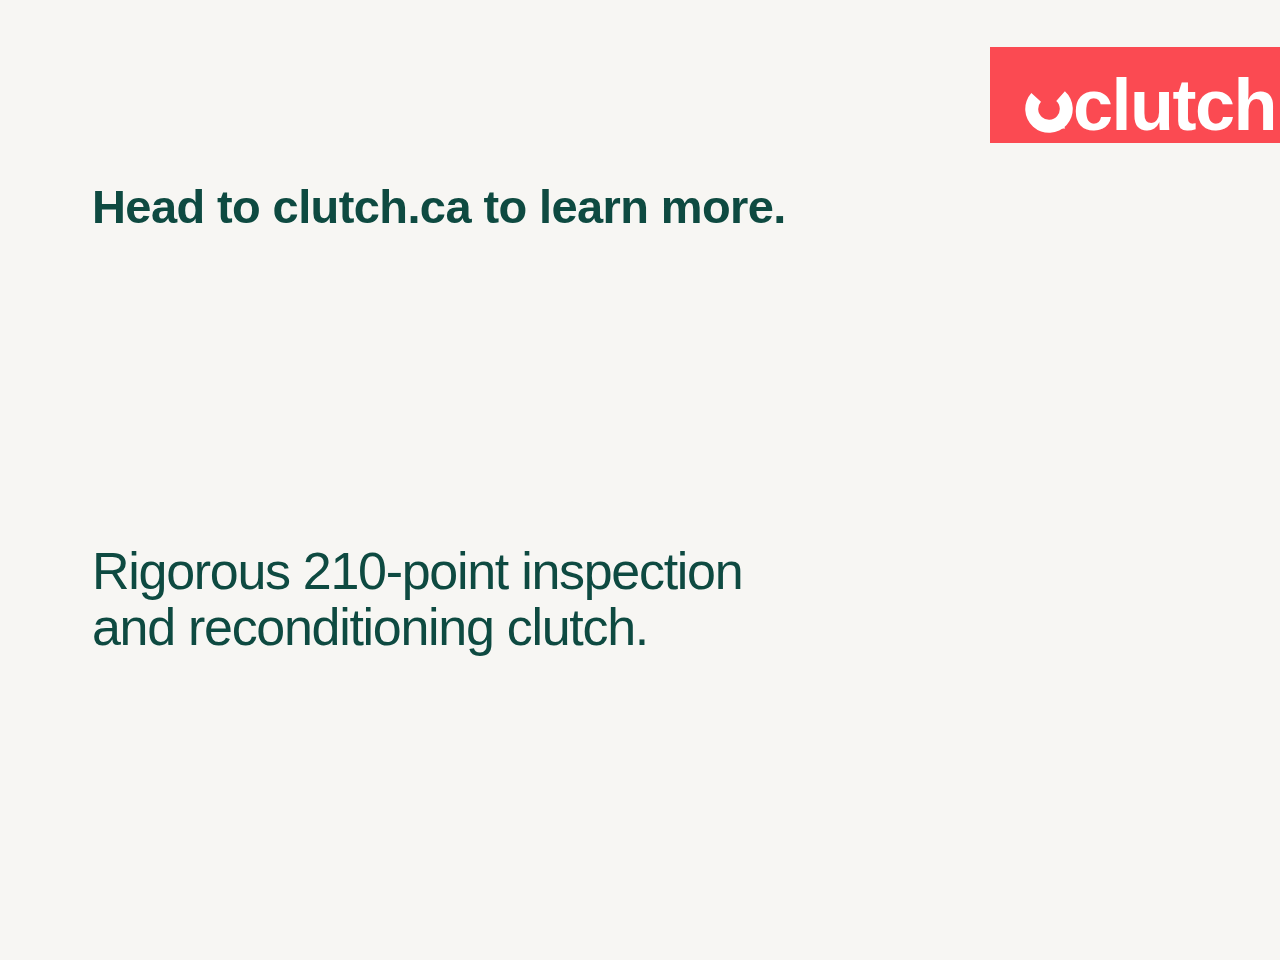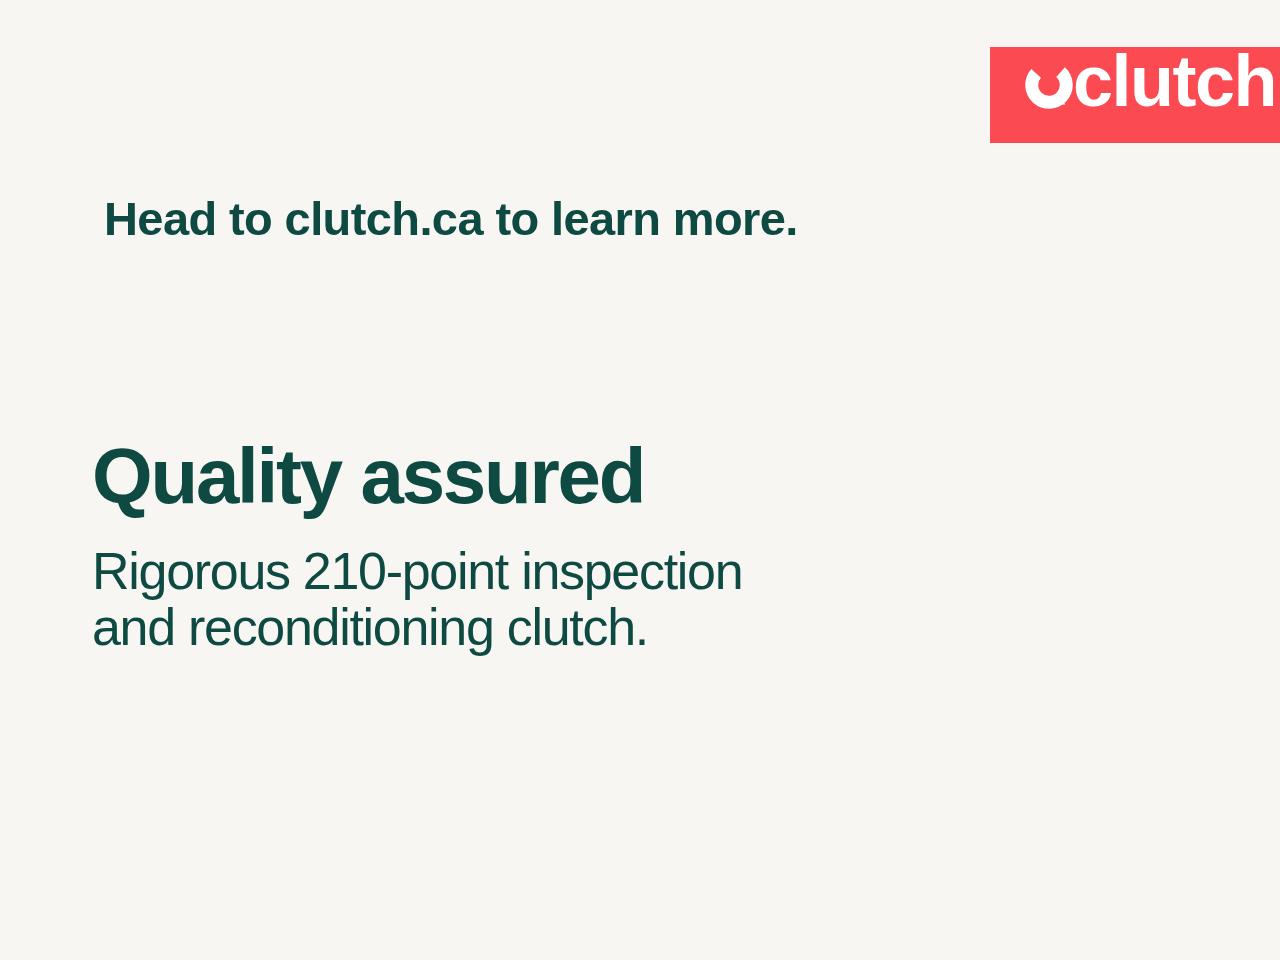--- a/index.html
+++ b/index.html
@@ -27,21 +27,21 @@
 
   
   .brand-badge {
     position: absolute;
     top: 47px;
     left: 990px;
     width: 290px;
     height: 96px;
     background: #fb4a52;
     display: flex;
-    align-items: flex-start;
+    align-items: flex-end;
     box-sizing: border-box;
     padding-left: 32px;
   }
 
   .brand-lockup {
     display: flex;
     align-items: center;
     gap: 0px;
   }
 
@@ -64,21 +64,21 @@
     position: relative;
     top: -2px;
     left: -3px;
   }
 
   
   .kicker {
     position: absolute;
     left: 92px;
     top: 182px;
-    margin: 12px;
+    margin: 0;
     font-size: 47px;
     font-weight: 700;
     line-height: 1.05;
     letter-spacing: -0.6px;
     color: #0e4a41;
     white-space: nowrap;
   }
 
   .headline {
     position: absolute;
@@ -130,20 +130,19 @@
           <polygon points="44,70 54,88 34,88" fill="#ffffff"></polygon>
           <polygon points="70,68 80,86 60,86" fill="#ffffff"></polygon>
         </svg>
       </span>
       <span class="brand-wordmark">clutch</span>
     </div>
   </div>
 
   <p class="kicker">Head to clutch.ca to learn more.</p>
 
-  <h1 class="headline">Quality assured</h1>
 
   <p class="subcopy">
     <span class="line">Rigorous 210-point inspection</span>
     <span class="line">and reconditioning clutch.</span>
   </p>
 
 </div>
 
 </body></html>

